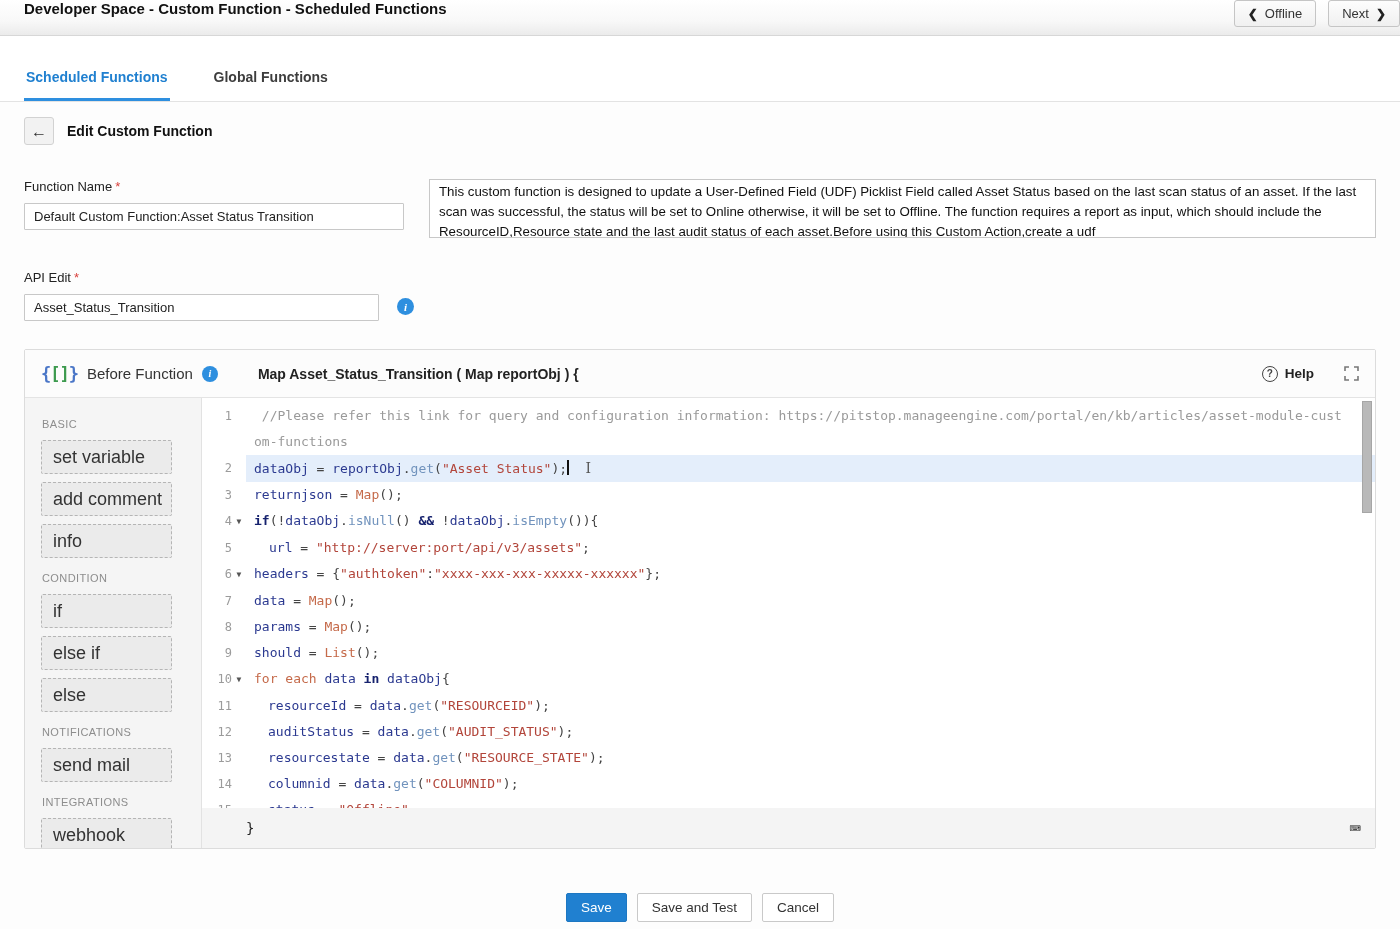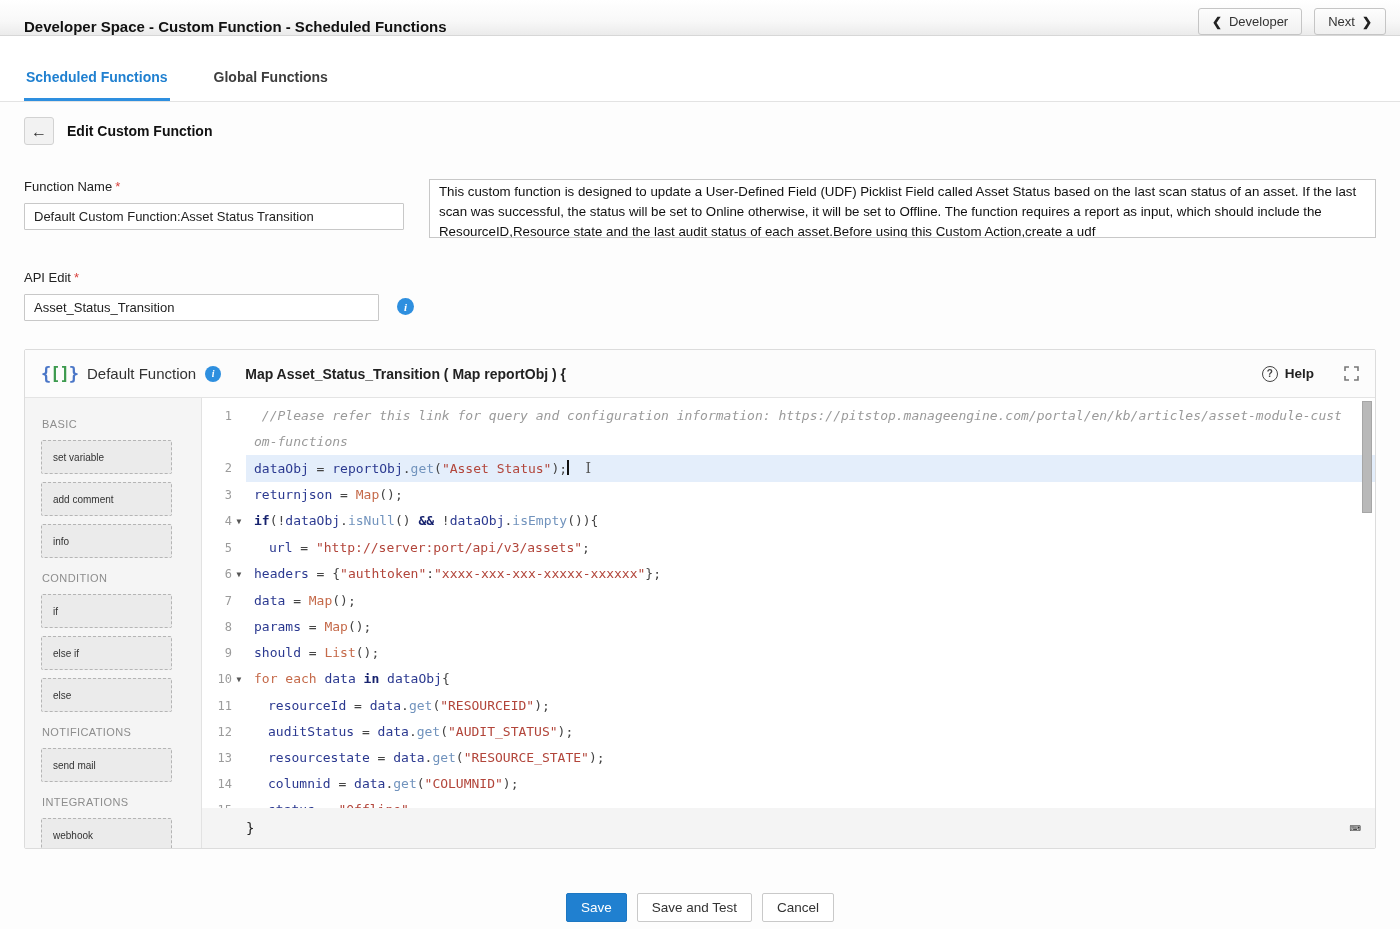--- a/index.html
+++ b/index.html
@@ -4,22 +4,22 @@
 <style>
   * { box-sizing: border-box; }
   html,body { margin:0; padding:0; }
   body {
     width:1400px; height:929px; overflow:hidden; position:relative;
     font-family:"Liberation Sans", sans-serif; background:#fdfdfd; color:#222;
   }
 
   
   .titlebar {
-    height:36px; display:flex; align-items:flex-end; justify-content:space-between;
-    padding:0 20px 0 24px;
+    height:36px; display:flex; align-items:flex-start; justify-content:space-between;
+    padding:0 6px 0 24px;
     background:linear-gradient(#ffffff, #f8f8f8 60%, #ebebeb);
     border-bottom:1px solid #d7d7d7;
   }
   .titlebar-title { font-size:15px; font-weight:bold; color:#111; }
   .nav-btns { display:flex; gap:12px; margin-right:-6px; }
   .nav-btn {
     display:inline-flex; align-items:center; gap:7px; height:27px; padding:0 13px;
     background:linear-gradient(#fdfdfd,#f0f0f0); border:1px solid #c5c5c5; border-radius:3px;
     font-size:13px; color:#333; cursor:pointer; white-space:nowrap;
   }
@@ -72,39 +72,39 @@
   .panel { margin-top:28px; border:1px solid #dcdcdc; border-radius:2px; background:#fff; }
   .panel-header {
     height:48px; display:flex; align-items:center; padding:0 16px;
     background:#fcfcfc; border-bottom:1px solid #e4e4e4;
   }
   .cf-icon { font-family:"DejaVu Sans Mono", monospace; font-size:17px; font-weight:bold; letter-spacing:-1px; }
   .cf-icon .b { color:#4a76c7; }
   .cf-icon .g { color:#3d9a4e; }
   .cf-title { font-size:15px; color:#333; margin:0 9px 0 9px; }
   .hdr-info { margin:0; width:16px; height:16px; font-size:10px; margin-top:0; }
-  .signature { font-size:14px; font-weight:bold; color:#222; margin-left:24px; }
+  .signature { font-size:14px; font-weight:bold; color:#222; margin-left:40px; }
   .help-group { margin-left:auto; display:flex; align-items:center; }
   .qmark {
     width:16px; height:16px; border:1.5px solid #444; border-radius:50%;
     display:inline-flex; align-items:center; justify-content:center;
     font-size:10px; font-weight:bold; color:#444;
   }
   .help-label { font-size:13.5px; font-weight:bold; color:#222; margin-left:7px; cursor:pointer; }
   .expand-btn { margin-left:30px; cursor:pointer; display:flex; }
 
   .panel-body { display:flex; height:450px; }
 
   
   .tools { width:177px; flex:0 0 177px; background:#f5f5f5; border-right:1px solid #e2e2e2; padding:6px 0 0 16px; overflow:hidden; }
   .section-title { font-size:11px; color:#8d8d8d; letter-spacing:.4px; margin:14px 0 10px 1px; }
   .tool-btn {
     width:131px; height:34px; margin-bottom:8px; background:#ebebeb;
     border:1px dashed #b5b5b5; border-radius:2px; display:flex; align-items:center;
-    padding-left:11px; font-size:10px; color:#333; cursor:grab;
+    padding-left:11px; font-size:18px; color:#333; cursor:grab;
   }
 
   
   .editor { flex:1; min-width:0; display:flex; flex-direction:column; position:relative; }
   .code-scroll { flex:1; padding-top:5px; position:relative; overflow:hidden; background:#fff; }
   .code-line { display:flex; font-family:"DejaVu Sans Mono", monospace; font-size:13px; line-height:26px; }
   .gutter { flex:0 0 44px; display:flex; justify-content:flex-end; background:#fff; color:#9b9b9b; font-size:12px; }
   .lnum { text-align:right; }
   .fold { width:14px; font-size:8px; color:#555; text-align:center; padding-top:1px; }
   .ltext { flex:1; white-space:pre-wrap; word-break:break-all; color:#444; padding-right:26px; }
@@ -137,21 +137,21 @@
   .btn.primary { background:#2080d0; border-color:#1d77c2; color:#fff; }
 </style>
 </head>
 <body>
 
 <div class="titlebar">
   <div class="titlebar-title">Developer Space - Custom Function - Scheduled Functions</div>
   <div class="nav-btns">
     <button class="nav-btn">
       <span class="chev">❮</span>
-      <span>Developer</span>
+      <span>Offline</span>
     </button>
     <button class="nav-btn">
       <span>Next</span>
       <span class="chev">❯</span>
     </button>
   </div>
 </div>
 
 <div class="tabbar">
   <div class="tab active">Scheduled Functions</div>
@@ -185,21 +185,21 @@
         <span>API Edit</span><span class="req">*</span>
       </div>
       <input class="text-input" value="Asset_Status_Transition" style="">
     </div>
     <span class="info-badge">i</span>
   </div>
 
   <div class="panel">
     <div class="panel-header">
       <span class="cf-icon"><span class="b">{</span><span class="g">[]</span><span class="b">}</span></span>
-      <span class="cf-title">Default Function</span>
+      <span class="cf-title">Before Function</span>
       <span class="info-badge hdr-info">i</span>
       <span class="signature">Map Asset_Status_Transition ( Map reportObj ) {</span>
       <span class="help-group">
         <span class="qmark">?</span>
         <span class="help-label">Help</span>
         <span class="expand-btn">
           <svg width="15" height="15" viewBox="0 0 15 15" fill="none" stroke="#777" stroke-width="1.6">
             <path d="M1 5 V1 H5"></path>
               <path d="M10 1 H14 V5"></path>
               <path d="M14 10 V14 H10"></path>
@@ -227,21 +227,21 @@
         </div>
 
       <div class="editor">
         <div class="code-scroll">
           <div>
               <div class="code-line">
                 <div class="gutter">
                   <span class="lnum">1</span>
                   <span class="fold"></span>
                 </div>
-                <div class="ltext" style="padding-left: 8px; font-style: italic;"><span class="tk-cm"> //Please refer this link for query and configuration information: https://pitstop.manageengine.com/portal/en/kb/articles/asset-module-custom-functions</span></div>
+                <div class="ltext" style="padding-left: 8px;"><span class="tk-cm"> //Please refer this link for query and configuration information: https://pitstop.manageengine.com/portal/en/kb/articles/asset-module-custom-functions</span></div>
               </div>
               <div class="code-line hl">
                 <div class="gutter">
                   <span class="lnum">2</span>
                   <span class="fold"></span>
                 </div>
                 <div class="ltext" style="padding-left: 8px;"><span class="tk-id">dataObj</span><span class="tk-pl"> = </span><span class="tk-id">reportObj</span><span class="tk-pl">.</span><span class="tk-fn">get</span><span class="tk-pl">(</span><span class="tk-str">"Asset Status"</span><span class="tk-pl">);</span><span class="caret"></span><span class="ibeam">I</span></div>
               </div>
               <div class="code-line">
                 <div class="gutter">

